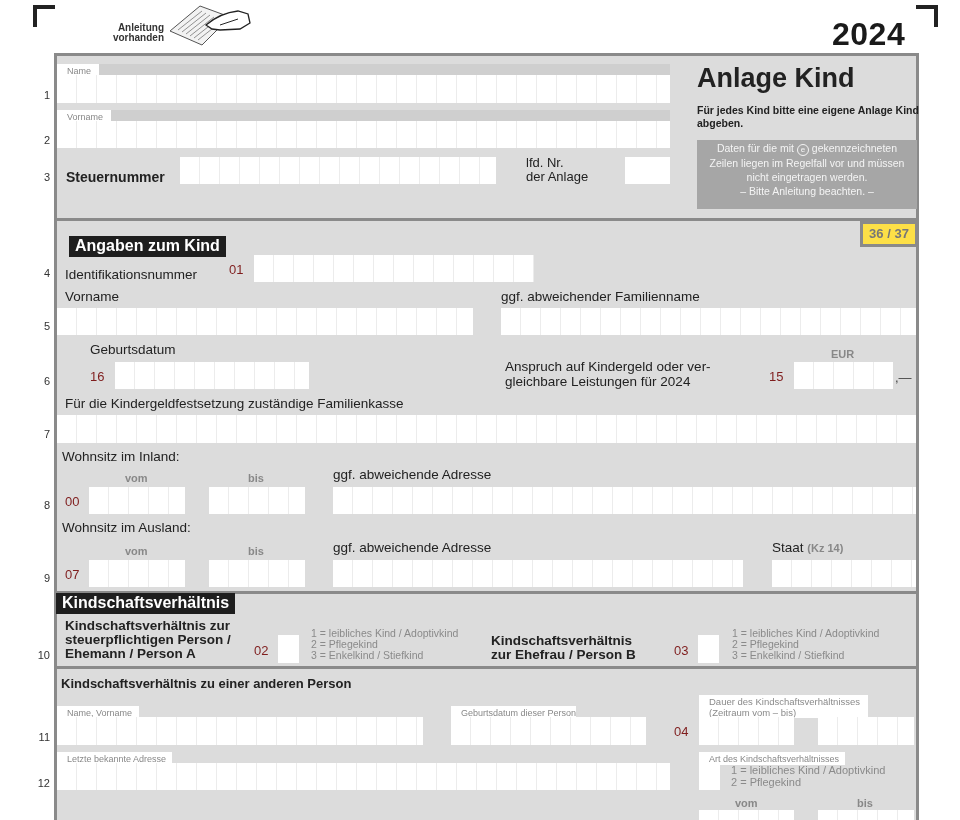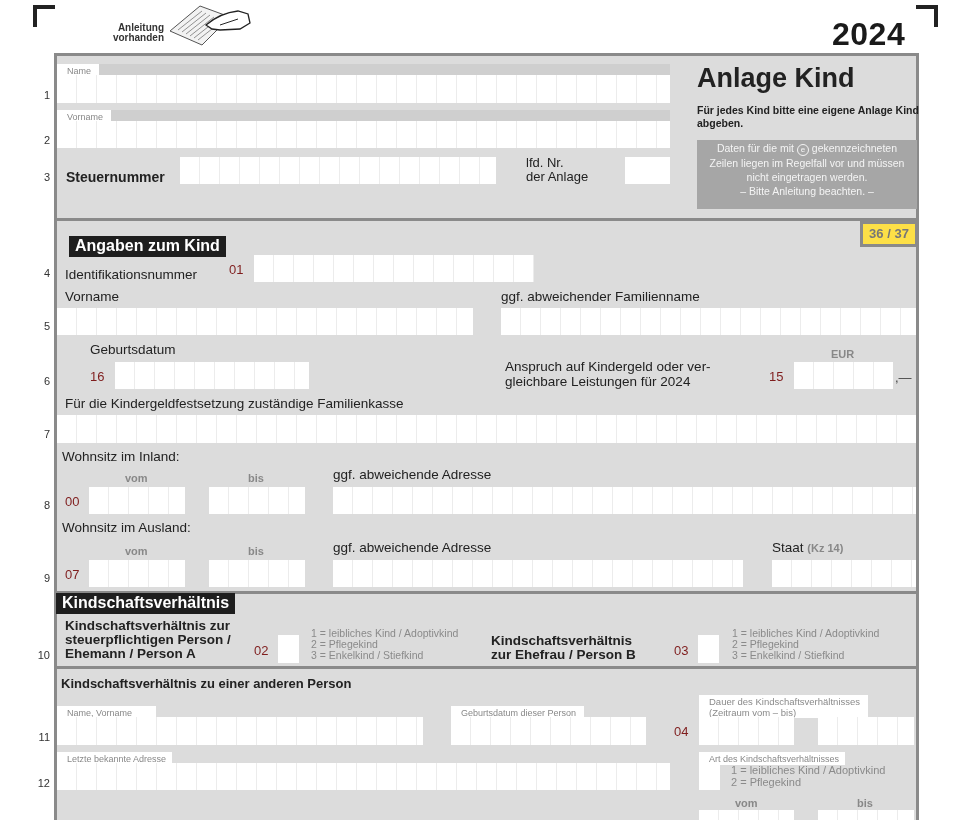--- a/index.html
+++ b/index.html
@@ -187,23 +187,23 @@
 <div class="field" style="left:698px;top:635px;width:21px;height:28px;"></div>
 <div class="legend" style="left:732px;top:628px;">
   <div>1 = leibliches Kind / Adoptivkind</div>
   <div>2 = Pflegekind</div>
   <div>3 = Enkelkind / Stiefkind</div>
 </div>
 
 <div class="hsep" style="top:666px;"></div>
 <div class="lbl bold" style="left:61px;top:676px;font-size:13px;">Kindschaftsverhältnis zu einer anderen Person</div>
 
-<div class="tab-label" style="left:57px;top:706px;padding-right:24px;">Name, Vorname</div>
+<div class="tab-label" style="left:57px;top:706px;padding-right:7px;">Name, Vorname</div>
 <div class="field cells" style="left:57px;top:717px;width:366px;height:28px;"></div>
-<div class="tab-label" style="left:451px;top:706px;padding-right:8px;">Geburtsdatum dieser Person</div>
+<div class="tab-label" style="left:451px;top:706px;padding-right:0;">Geburtsdatum dieser Person</div>
 <div class="field cells" style="left:451px;top:717px;width:195px;height:28px;"></div>
 <div class="kz" style="left:674px;top:724px;">04</div>
 <div class="legend" style="left:699px;top:695px;background:#fff;padding:1px 8px 0 10px;font-size:9.5px;">
   <div>Dauer des Kindschaftsverhältnisses</div>
   <div>(Zeitraum vom – bis)</div>
 </div>
 <div class="field cells" style="left:699px;top:717px;width:95px;height:28px;"></div>
 <div class="field cells" style="left:818px;top:717px;width:96px;height:28px;"></div>
 
 <div class="tab-label" style="left:57px;top:752px;padding-right:6px;">Letzte bekannte Adresse</div>

